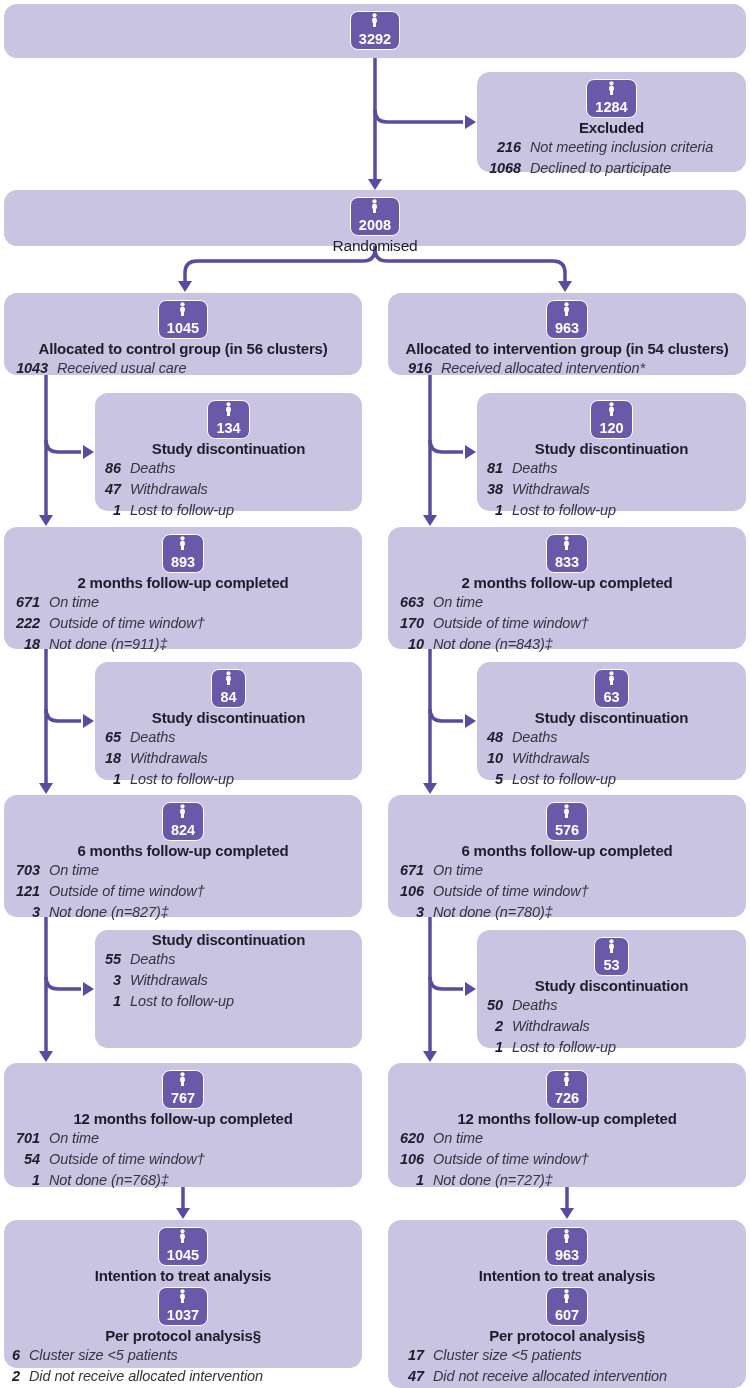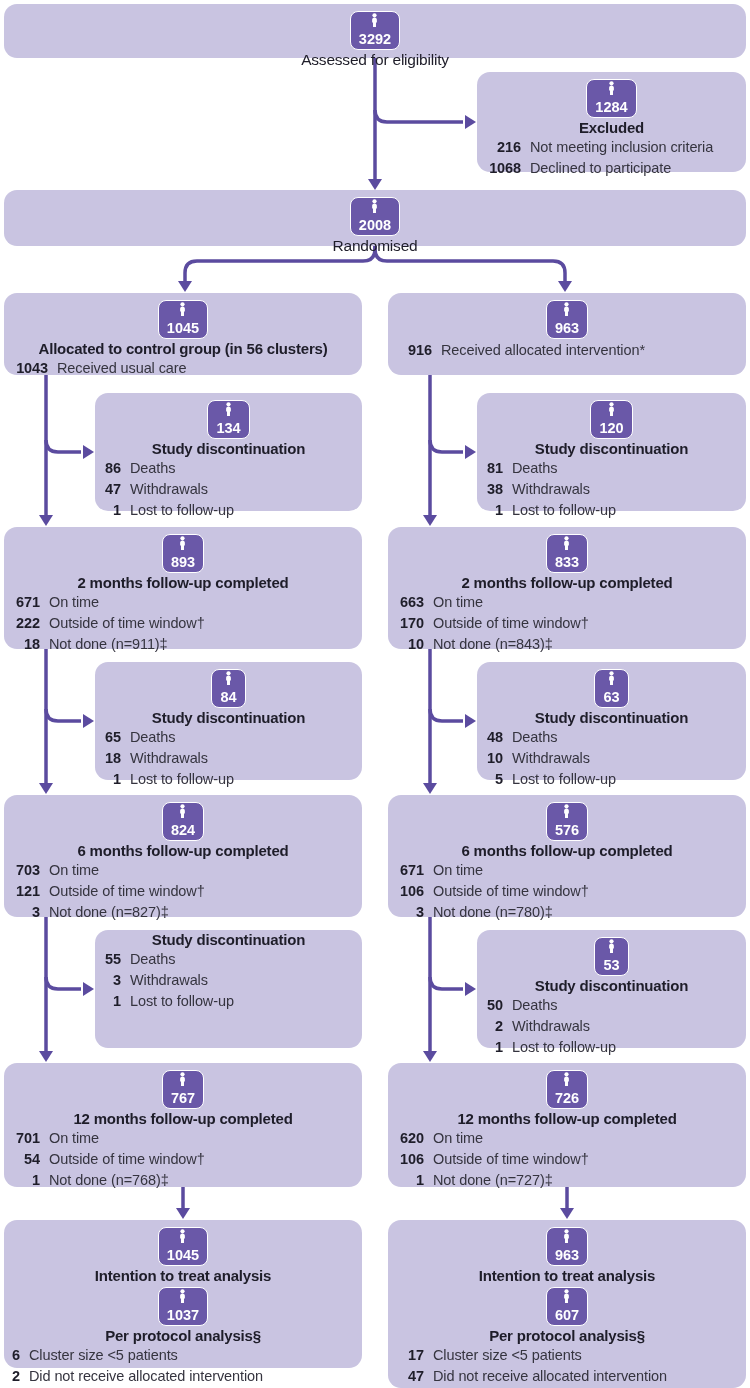--- a/index.html
+++ b/index.html
@@ -15,21 +15,21 @@
   .box{position:absolute;background:var(--box-bg);border-radius:13px;z-index:1;color:var(--text);}
   .badgewrap{display:flex;justify-content:center;margin-top:7px;}
   .badgewrap.tight{margin-top:3px;}
   .badge{display:inline-flex;align-items:center;gap:4px;background:var(--badge-bg);
          border:1.6px solid #fff;border-radius:8px;padding:1px 8px 2px;
          color:#fff;font-weight:bold;font-size:14.5px;line-height:16px;flex-direction:column;}
   .badge svg{display:block;fill:#fff;}
   .title{margin-top:1px;text-align:center;font-weight:bold;font-size:15px;
          letter-spacing:-0.2px;white-space:nowrap;color:var(--title);}
   .title.plain{font-weight:normal;font-size:15.5px;}
-  .rows{margin-top:1px;padding-left:4px;}
+  .rows{margin-top:1px;padding-left:4px;font-style:italic;}
   .row{display:flex;line-height:21px;font-size:14.5px;letter-spacing:-0.1px;}
   .num{flex:none;text-align:right;font-weight:bold;color:var(--num);}
   .lbl{margin-left:9px;white-space:nowrap;color:var(--text);}
   .nw12 .num{width:12px;} .nw22 .num{width:22px;} .nw32 .num{width:32px;} .nw40 .num{width:40px;}
 </style>
 </head>
 <body>
 
 <div id="stage">
 
@@ -77,21 +77,20 @@
   <div class="box" style="left:4px;top:4px;width:742px;height:54px">
     <div class="badgewrap">
         <span class="badge">
           <svg width="9" height="14" viewBox="0 0 10 16">
             <circle cx="5" cy="2.6" r="2.4"></circle>
             <path d="M5 5.1c-1.9 0-2.7 1.2-2.7 2.6v3.2h1V16h3.4v-5.1h1V7.7C7.7 6.3 6.9 5.1 5 5.1z"></path>
           </svg>
           <span>3292</span>
         </span>
       </div>
-    <div class="title plain">Assessed for eligibility</div>
   </div>
 
   <div class="box nw40" style="left:477px;top:72px;width:269px;height:100px">
     <div class="badgewrap">
         <span class="badge">
           <svg width="9" height="14" viewBox="0 0 10 16">
             <circle cx="5" cy="2.6" r="2.4"></circle>
             <path d="M5 5.1c-1.9 0-2.7 1.2-2.7 2.6v3.2h1V16h3.4v-5.1h1V7.7C7.7 6.3 6.9 5.1 5 5.1z"></path>
           </svg>
           <span>1284</span>
@@ -145,20 +144,21 @@
   <div class="box nw40" style="left:388px;top:293px;width:358px;height:82px">
     <div class="badgewrap">
         <span class="badge">
           <svg width="9" height="14" viewBox="0 0 10 16">
             <circle cx="5" cy="2.6" r="2.4"></circle>
             <path d="M5 5.1c-1.9 0-2.7 1.2-2.7 2.6v3.2h1V16h3.4v-5.1h1V7.7C7.7 6.3 6.9 5.1 5 5.1z"></path>
           </svg>
           <span>963</span>
         </span>
       </div>
+    <div class="title">Allocated to intervention group (in 54 clusters)</div>
     <div class="rows">
       <div class="row">
           <span class="num">916</span>
           <span class="lbl">Received allocated intervention*</span>
         </div>
     </div>
   </div>
 
   <div class="box nw22" style="left:95px;top:393px;width:267px;height:118px">
     <div class="badgewrap">

